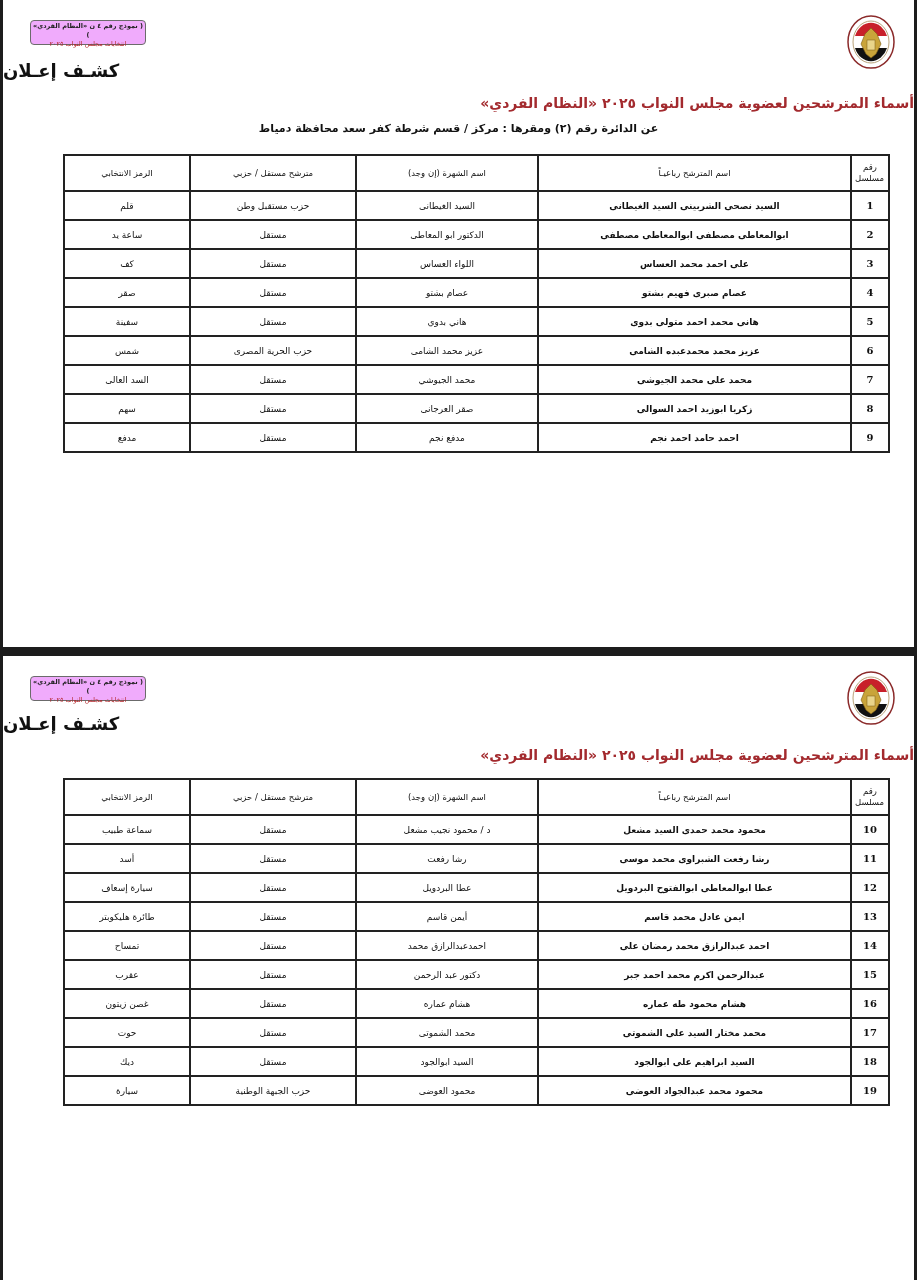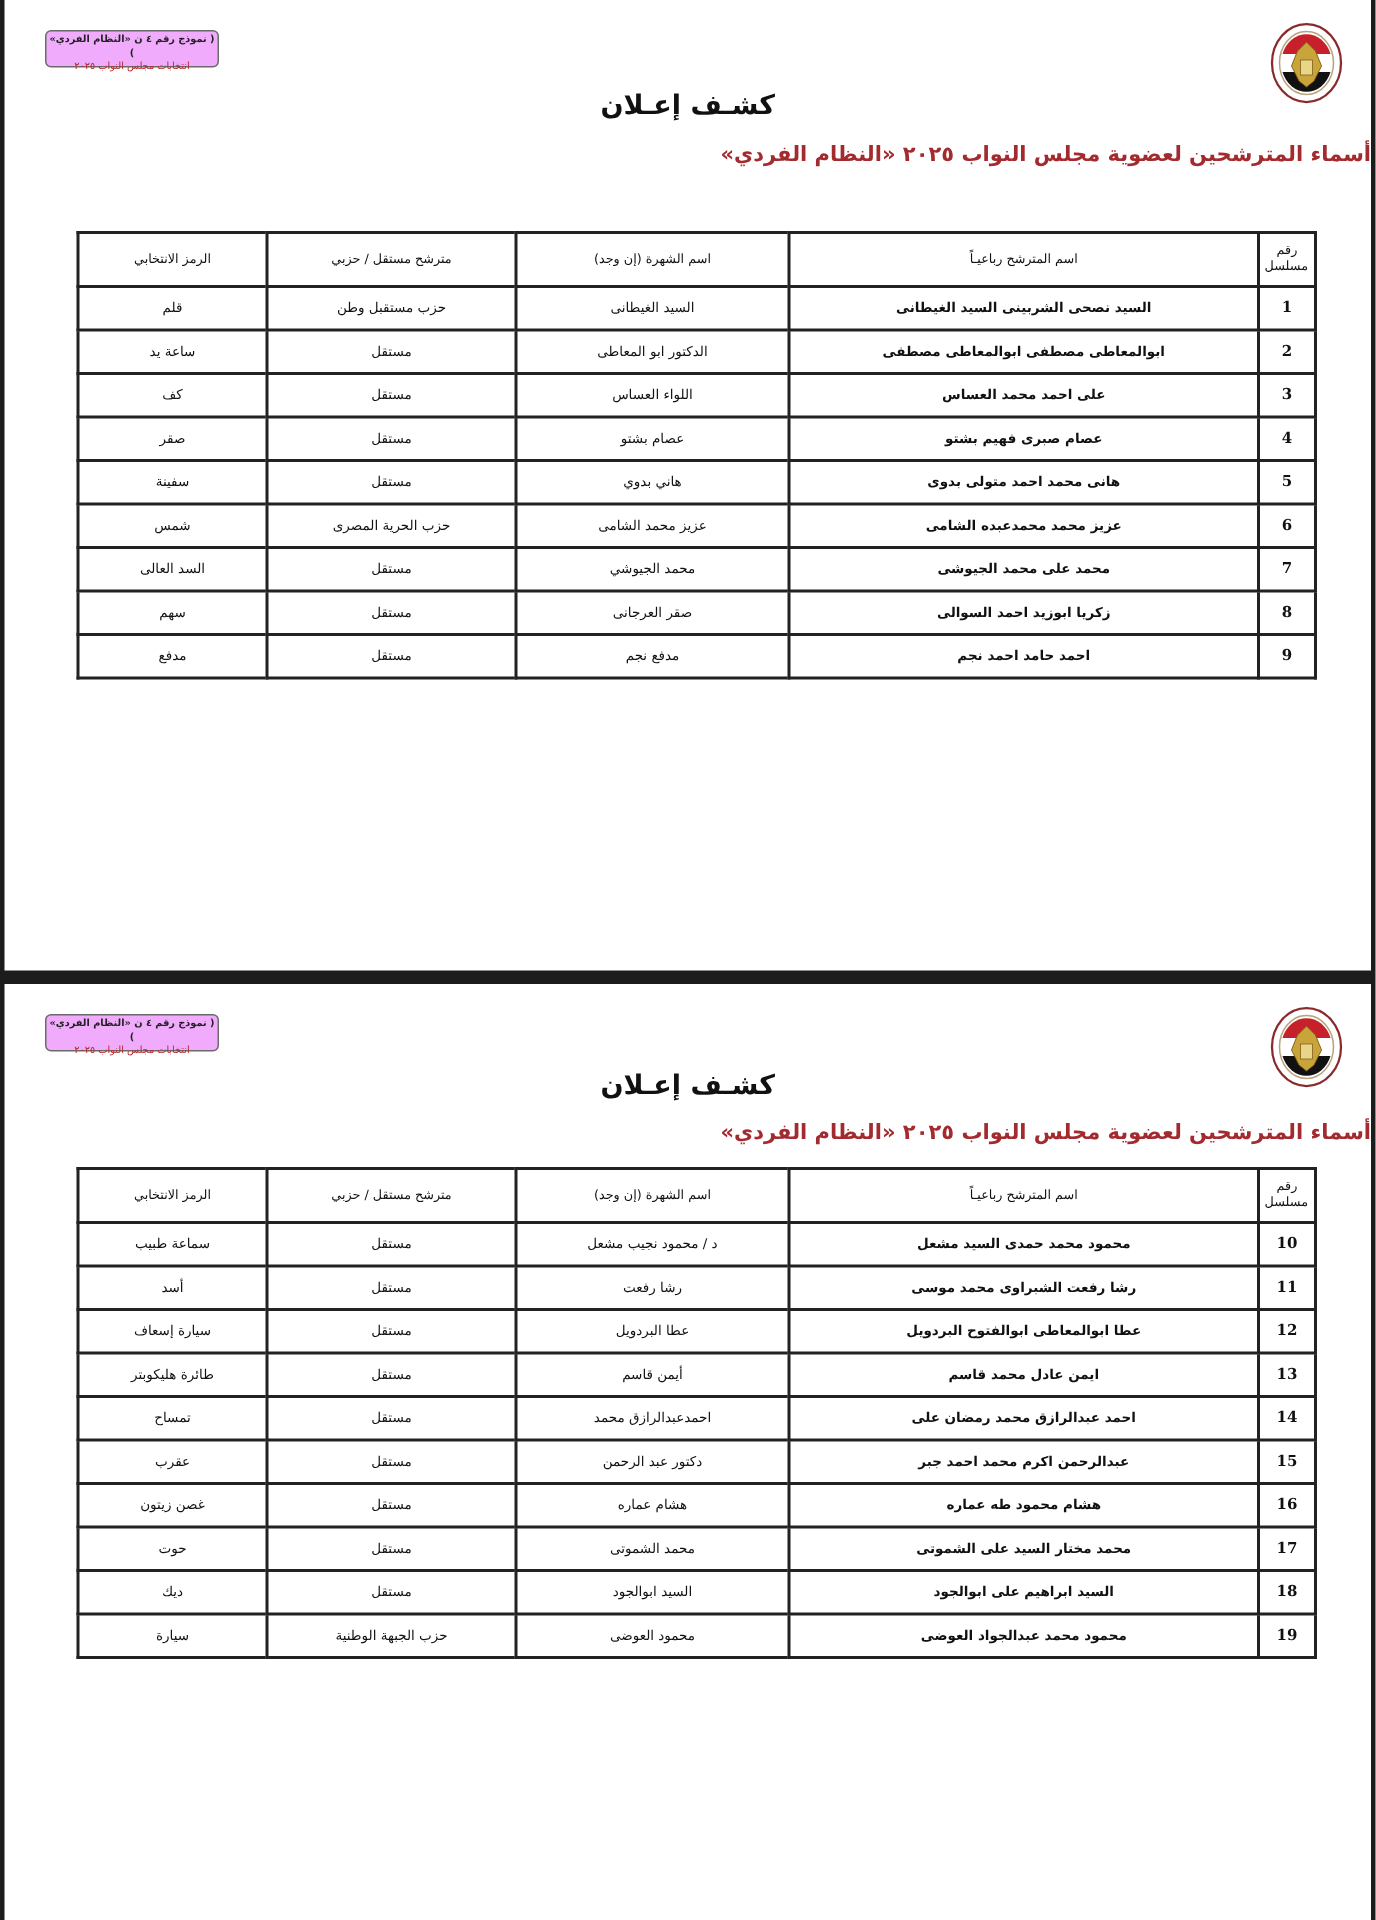--- a/index.html
+++ b/index.html
@@ -21,39 +21,39 @@
   .form-box .l1 { color:#222; font-weight:bold; }
   .form-box .l2 { color:#b3262a; }
   #page1 .form-box { top:20px; }
   #page2 .form-box { top:20px; }
 
   .logo {
     position:absolute; right:18px; top:14px; width:50px; height:56px;
   }
 
   .title {
-    position:absolute; left:0; right:0; text-align:center; direction:rtl;
+    position:absolute; left:0; right:0; text-align:left; direction:rtl;
     font-family:"DejaVu Sans", sans-serif; font-weight:bold; font-size:18px; color:#111;
   }
   .subtitle {
     position:absolute; left:0; right:0; text-align:right; direction:rtl;
     font-weight:bold; font-size:14px; color:#a32a2e;
   }
   .district {
     position:absolute; left:0; right:0; text-align:center; direction:rtl;
     font-weight:bold; font-size:11px; color:#111;
   }
   #page1 .title { top:60px; }
   #page1 .subtitle { top:95px; }
   #page1 .district { top:122px; }
   #page2 .title { top:57px; }
   #page2 .subtitle { top:91px; }
 
   table.cand {
-    position:absolute; left:48px; width:825px; border-collapse:collapse;
+    position:absolute; left:60px; width:825px; border-collapse:collapse;
     direction:rtl; table-layout:fixed;
   }
   #page1 table.cand { top:154px; }
   #page2 table.cand { top:122px; }
   table.cand td, table.cand th {
     border:2px solid #222; text-align:center; vertical-align:middle;
     font-size:9px; color:#111; padding:0 4px; font-weight:normal;
   }
   table.cand th { height:34px; font-size:8.5px; line-height:11px; }
   table.cand td { height:27px; }
@@ -79,20 +79,21 @@
       <ellipse cx="25" cy="28" rx="18" ry="21" fill="#fff" stroke="#b9a37a" stroke-width="1"></ellipse>
       <path d="M9 22 A17 20 0 0 1 41 22 Z" fill="#c8202a"></path>
       <rect x="9" y="22" width="32" height="12" fill="#fff"></rect>
       <path d="M9 34 L41 34 A17 20 0 0 1 9 34 Z" fill="#111"></path>
       <path d="M25 14 L31 20 L35 30 L30 40 L25 44 L20 40 L15 30 L19 20 Z" fill="#c9a43a" stroke="#7a5a14" stroke-width="0.6"></path>
       <rect x="21" y="26" width="8" height="10" fill="#e9d58a" stroke="#7a5a14" stroke-width="0.5"></rect>
     </svg>
   </div>
   <div class="title">كشـف إعـلان</div>
   <div class="subtitle">أسماء المترشحين لعضوية مجلس النواب ٢٠٢٥ «النظام الفردي»</div>
+  <div class="district">عن الدائرة رقم (٢)   ومقرها : مركز / قسم شرطة كفر سعد   محافظة دمياط</div>
 
   <table class="cand">
     <colgroup>
         <col class="c-num">
         <col class="c-name">
         <col class="c-fame">
         <col class="c-aff">
         <col class="c-sym">
       </colgroup>
     <thead>

